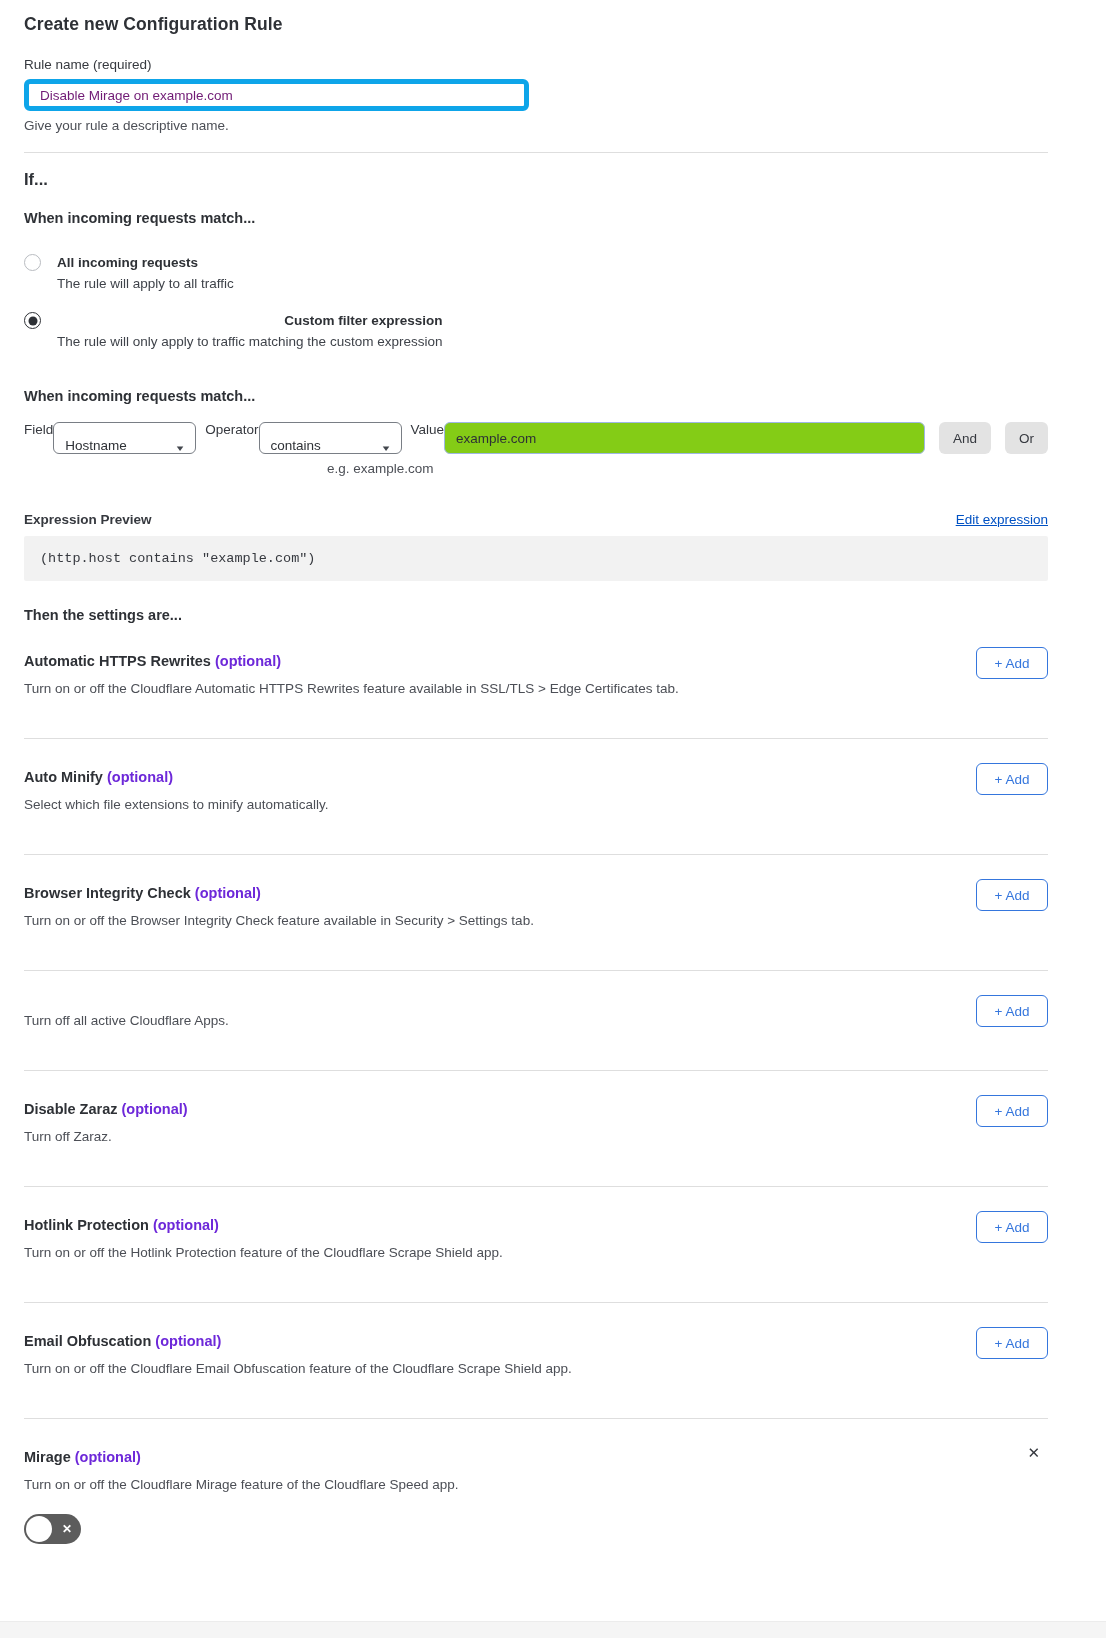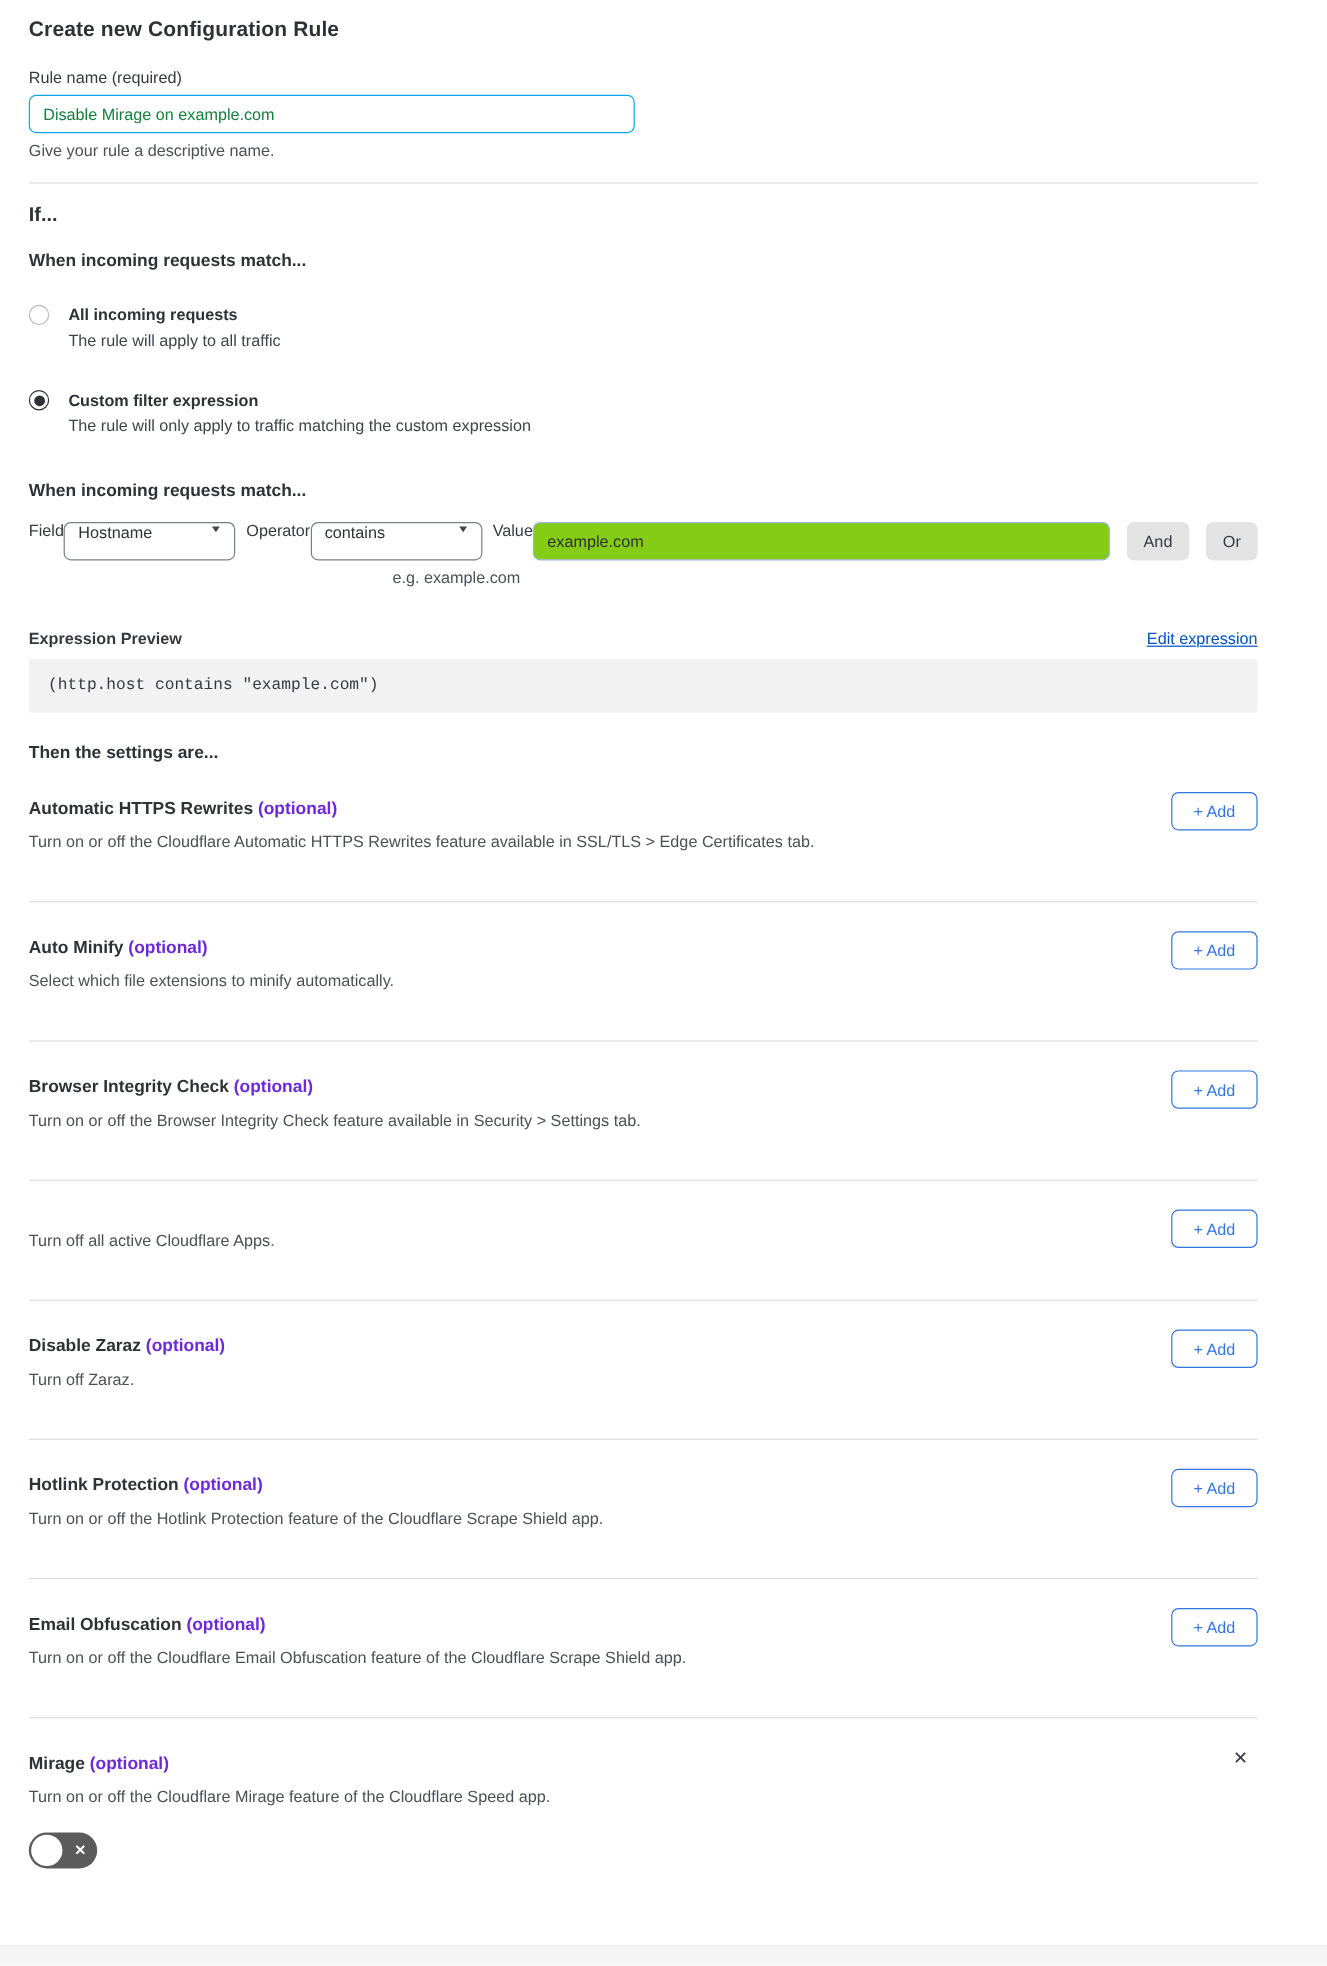--- a/index.html
+++ b/index.html
@@ -9,55 +9,55 @@
     font-family: "Liberation Sans", sans-serif;
     color: #36393f; font-size: 13.5px;
   }
   .content { padding: 14px 58px 0 24px; }
 
   h1.page-title { font-size: 17.5px; font-weight: bold; color: #2e3136; letter-spacing: .1px; }
 
   .field-label { margin-top: 22px; font-size: 13.5px; color: #36393f; }
   .rule-name-input {
     margin-top: 7px; display: block; width: 505px; height: 32px;
-    border: 1px solid #0ea5e9; border-radius: 6px; padding: 0 11px;
-    font-family: "Liberation Sans", sans-serif; font-size: 13.5px; color: #15803d;
+    border: 5px solid #0ea5e9; border-radius: 6px; padding: 0 11px;
+    font-family: "Liberation Sans", sans-serif; font-size: 13.5px; color: #701a75;
     background: #fff; outline: none;
   }
   .help-text { margin-top: 7px; color: #4c4f56; font-size: 13.5px; }
 
   .divider { border: none; border-top: 1px solid #dedede; margin-top: 19px; }
 
   h2.if-heading { margin-top: 17px; font-size: 16.5px; font-weight: bold; color: #2e3136; }
   h3.sub-heading { margin-top: 21px; font-size: 14.5px; font-weight: bold; color: #2e3136; }
 
   .radio-group { margin-top: 27px; }
   .radio-item { display: flex; align-items: flex-start; }
-  .radio-item + .radio-item { margin-top: 31px; }
+  .radio-item + .radio-item { margin-top: 18px; text-align: right; }
   .radio-circle {
     width: 17px; height: 17px; border-radius: 50%;
     border: 1.5px solid #b9bcc1; background: #fff; flex: 0 0 auto;
     margin-top: 1px; position: relative; cursor: pointer;
   }
   .radio-circle.selected { border-color: #2e3136; }
   .radio-circle.selected::after {
     content: ""; position: absolute; left: 50%; top: 50%;
     width: 9px; height: 9px; border-radius: 50%; background: #2e3136;
     transform: translate(-50%, -50%);
   }
   .radio-text { margin-left: 16px; }
   .radio-label { font-weight: bold; color: #2e3136; font-size: 13.5px; line-height: 19px; cursor: pointer; }
   .radio-desc { color: #3f434a; font-size: 13.5px; line-height: 19px; margin-top: 2px; }
 
   .builder { margin-top: 18px; display: flex; align-items: flex-end; gap: 9px; }
   .builder .col { display: flex; flex-direction: row; }
   .builder .col-label { font-size: 13.5px; color: #36393f; margin-bottom: 6px; }
   .select {
     width: 143px; height: 32px; border: 1px solid #797e85; border-radius: 6px;
-    background: #fff; display: flex; align-items: flex-start; justify-content: space-between;
+    background: #fff; display: flex; align-items: flex-end; justify-content: space-between;
     padding: 0 11px; cursor: pointer; font-size: 13.5px; color: #2e3136;
   }
   .select .caret { font-size: 8px; color: #42464d; transform: scaleX(1.4); }
   .value-col { flex: 1 1 auto; }
   .value-input {
     height: 32px; width: 100%;
     border: 1px solid #9fb7e4; border-radius: 6px; background: #84cc16;
     padding: 0 11px; font-family: "Liberation Sans", sans-serif;
     font-size: 13.5px; color: #2e3136; outline: none;
   }

